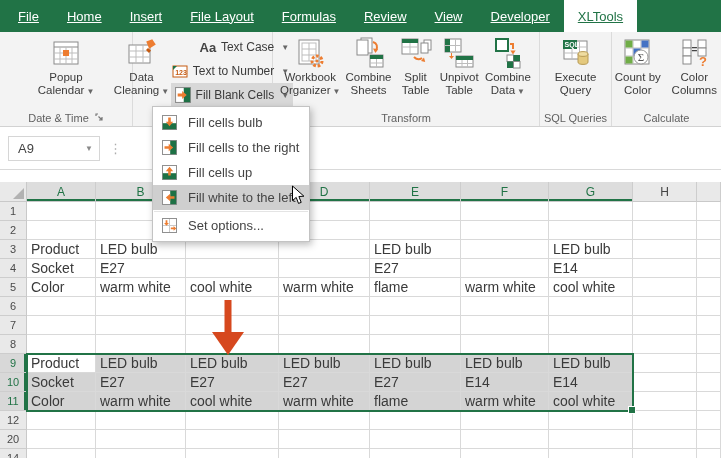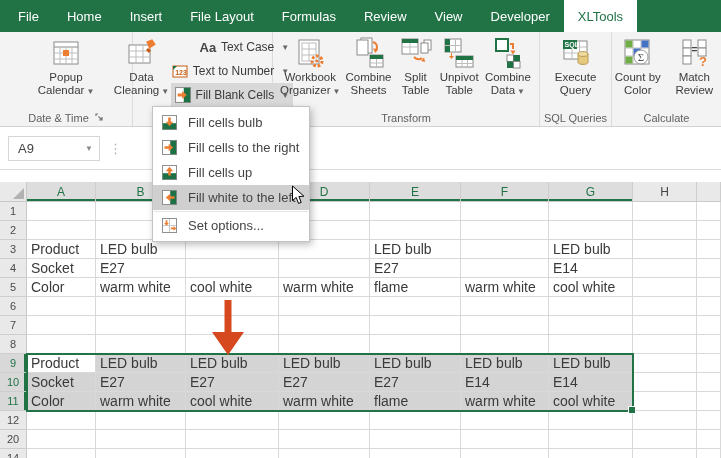--- a/index.html
+++ b/index.html
@@ -1,21 +1,21 @@
 <!DOCTYPE html>
 <html><head>
 <meta charset="utf-8">
 <style>
   html,body{margin:0;padding:0;background:#888;}
   .app{position:relative;width:721px;height:458px;background:#fff;overflow:hidden;
        font-family:"Liberation Sans",sans-serif;-webkit-font-smoothing:antialiased;}
 
   
   .tabbar{position:absolute;top:0;left:0;right:0;height:32px;background:#217346;display:flex;align-items:stretch;padding-left:4px;}
-  .tab{display:flex;align-items:center;padding:12px 14px;font-size:13px;color:#fff;white-space:nowrap;}
+  .tab{display:flex;align-items:center;padding:12px 14px;font-size:13px;color:#fff;white-space:nowrap;text-decoration:underline;}
   .tab.active{background:#fff;color:#217346;}
 
   
   .ribbon{position:absolute;top:32px;left:0;width:721px;height:95px;background:#F3F3F3;
           border-bottom:1px solid #D2D2D2;display:flex;box-sizing:border-box;}
   .rgroup{box-sizing:border-box;border-right:1px solid #DBDBDB;display:flex;flex-direction:column;}
   .rg-content{flex:1;display:flex;align-items:flex-start;justify-content:center;padding-top:3px;}
   .rg-label{height:17px;display:flex;align-items:center;justify-content:center;gap:5px;
             font-size:11px;color:#5f5f5f;white-space:nowrap;}
   .bigbtn{display:flex;flex-direction:column;align-items:center;padding:2px 2px 0;cursor:default;}
@@ -309,21 +309,21 @@
                   <rect x="5" y="3" width="8" height="8"></rect>
                   <rect x="5" y="11" width="8" height="8"></rect>
                   <rect x="5" y="19" width="8" height="8"></rect>
                   <rect x="20" y="3" width="8" height="8"></rect>
                   <rect x="20" y="11" width="8" height="8"></rect>
                 </g>
                 <text x="13.6" y="15.5" font-size="10" font-weight="bold" fill="#444" font-family="Liberation Sans, sans-serif">=</text>
                 <text x="21" y="29" font-size="13" font-weight="bold" fill="#ED7D31" font-family="Liberation Sans, sans-serif">?</text>
               </svg>
           </span>
-          <span class="blabel" style="max-width:54px"><span>Match Review</span></span>
+          <span class="blabel" style="max-width:54px"><span>Color Columns</span></span>
         </div>
       </div>
       <div class="rg-label">
           <span>Calculate</span>
         </div>
     </div>
   </div>
 
   <div class="formula-row">
     <div class="namebox">

